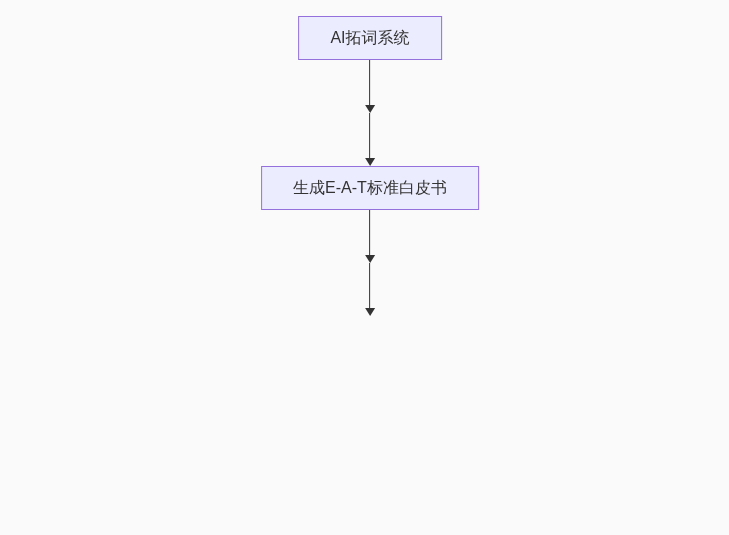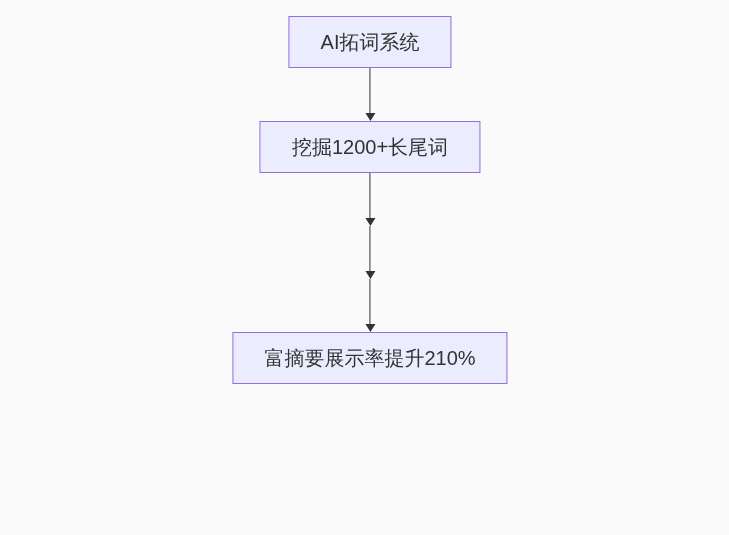--- a/index.html
+++ b/index.html
@@ -25,30 +25,30 @@
     position: absolute;
     left: 370px;
     top: 16px;
     transform: translateX(-50%);
     display: flex;
     flex-direction: column;
     align-items: center;
   }
   .node {
     box-sizing: border-box;
-    height: 52px;
+    height: 44px;
     min-width: 144px;
     padding: 0 31px;
     display: flex;
     align-items: center;
     justify-content: center;
     background: #ECECFF;
     border: 1px solid #9370DB;
     color: #333333;
-    font-size: 20px;
+    font-size: 16px;
     line-height: 1;
     white-space: nowrap;
   }
   .arrow {
     display: flex;
     flex-direction: column;
     align-items: center;
     height: 53px;
   }
   .arrow .shaft {
@@ -72,39 +72,36 @@
 
     <div class="node">
       <span>AI拓词系统</span>
     </div>
 
     <div class="arrow">
       <div class="shaft"></div>
       <div class="head"></div>
     </div>
 
+
+    <div class="arrow">
+      <div class="shaft"></div>
+      <div class="head"></div>
+    </div>
+
     <div class="node">
-      <span>挖掘1200+长尾词</span>
+      <span>生成E-A-T标准白皮书</span>
     </div>
 
     <div class="arrow">
       <div class="shaft"></div>
       <div class="head"></div>
     </div>
 
 
     <div class="arrow">
       <div class="shaft"></div>
       <div class="head"></div>
     </div>
 
 
-    <div class="arrow">
-      <div class="shaft"></div>
-      <div class="head"></div>
-    </div>
-
-    <div class="node">
-      <span>富摘要展示率提升210%</span>
-    </div>
-
   </div>
 </div>
 
 </body></html>

